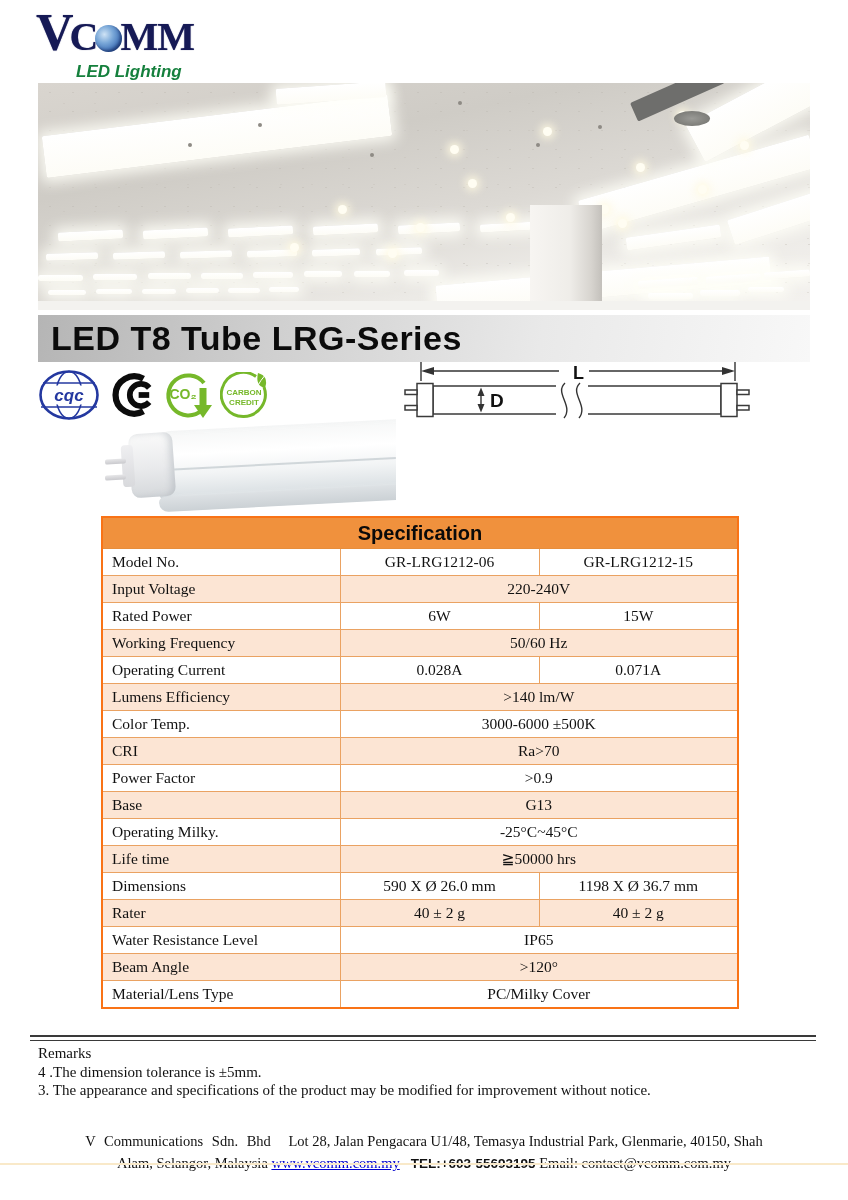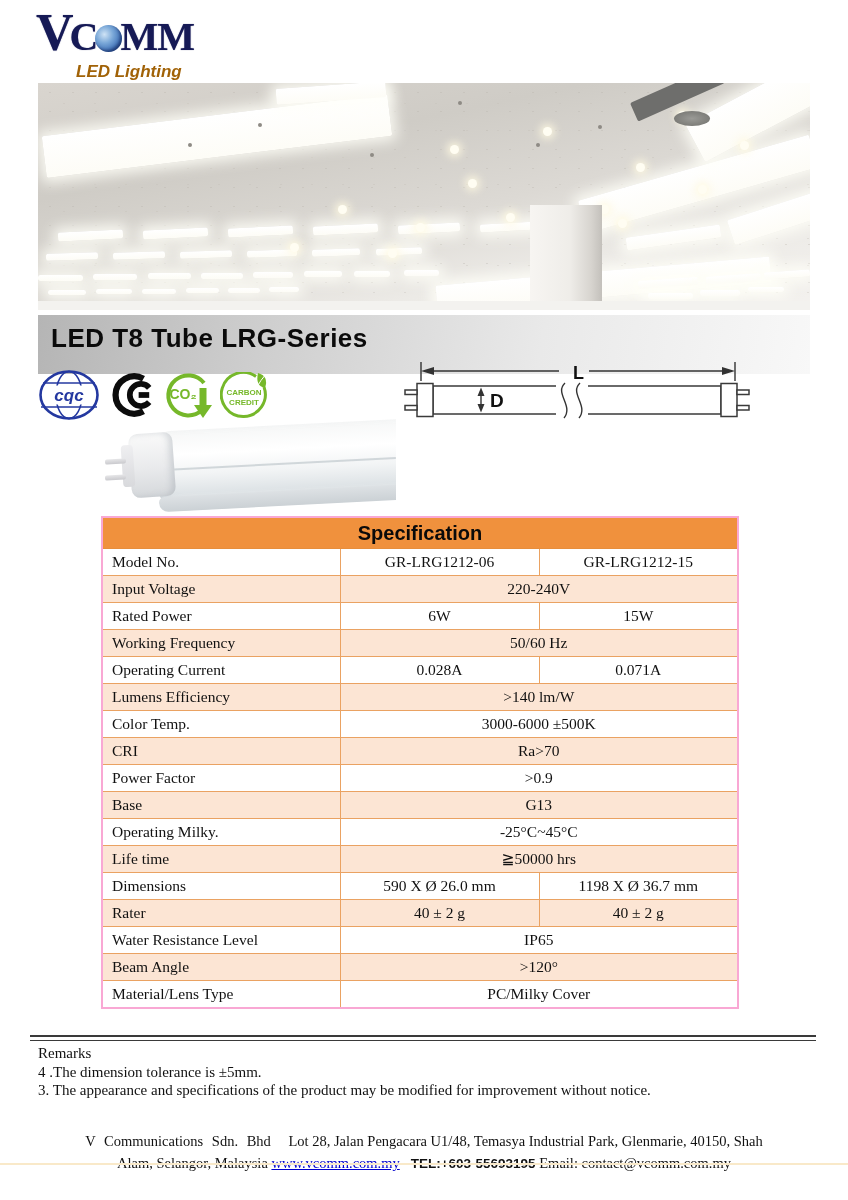--- a/index.html
+++ b/index.html
@@ -11,42 +11,42 @@
   .logo-row{display:flex;align-items:baseline;color:#161a56;
             font-family:"Liberation Serif","DejaVu Serif",serif;font-weight:bold;
             text-shadow:0 0 1px rgba(20,25,90,.6);}
   .logo-v{font-size:52px;line-height:50px;}
   .logo-c{font-size:40px;margin-left:-4px;}
   .logo-globe{width:27px;height:27px;border-radius:50%;align-self:center;margin:8px -2px 0 -3px;
           background:radial-gradient(circle at 35% 35%,#cfe3f5 0%,#7aa8d8 35%,#3c6eb5 70%,#24437c 100%);
           box-shadow:inset -2px -2px 3px rgba(0,0,40,.4);}
   .logo-mm{font-size:40px;letter-spacing:-1px;}
   .logo-tagline{margin:2px 0 0 40px;font-family:"Liberation Sans","DejaVu Sans",sans-serif;
-          font-style:italic;font-weight:bold;font-size:17px;color:#a16207;}
+          font-style:italic;font-weight:bold;font-size:17px;color:#15803d;}
 
   
   .photo{position:absolute;left:38px;top:83px;width:772px;height:227px;overflow:hidden;
          background:linear-gradient(168deg,#d9d5cf 0%,#cfccc6 30%,#dcd9d4 55%,#eceae6 75%,#f4f2ef 100%);}
   .photo .speckle{position:absolute;inset:0;opacity:.35;
      background-image:radial-gradient(#b9b4ac 1px,transparent 1px),radial-gradient(#c4bfb7 1px,transparent 1px);
      background-size:23px 19px,31px 27px;background-position:0 0,11px 7px;}
   .bar{position:absolute;background:linear-gradient(#ffffff,#fdfcf6);border-radius:2px;
        box-shadow:0 0 14px 5px rgba(255,255,248,.85);}
   .dot{position:absolute;width:9px;height:9px;border-radius:50%;background:#fffdf2;
        box-shadow:0 0 8px 3px rgba(255,250,225,.9);}
   .speck{position:absolute;width:4px;height:4px;border-radius:50%;background:#8e8b85;}
   .vent{position:absolute;background:#6e6e6c;border-radius:2px;}
   .speaker{position:absolute;border-radius:50%;background:radial-gradient(#9a9a96,#70706c);}
   .column{position:absolute;background:linear-gradient(to right,#f7f5f2 0%,#efede9 55%,#d7d4cf 85%,#c3c0bb 100%);}
   .floorstrip{position:absolute;background:#f3f2ef;}
 
   
-  .title-bar{position:absolute;left:38px;top:315px;width:772px;height:59px;
+  .title-bar{position:absolute;left:38px;top:315px;width:772px;height:47px;
       background:linear-gradient(100deg,#b5b5b5 0%,#cfcfcf 30%,#e9e9e9 65%,#f8f8f8 100%);
-      font-family:"Liberation Sans","DejaVu Sans",sans-serif;font-weight:bold;font-size:26px;
+      font-family:"Liberation Sans","DejaVu Sans",sans-serif;font-weight:bold;font-size:34px;
       line-height:47px;padding-left:13px;box-sizing:border-box;color:#0b0b0b;letter-spacing:.5px;}
 
   
   .certs{position:absolute;left:38px;top:369px;width:240px;height:54px;}
   .certs svg{position:absolute;top:0;}
 
   
   .tube-img{position:absolute;left:104px;top:417px;width:292px;height:99px;overflow:hidden;}
   .tube-body{position:absolute;left:52px;top:8px;width:260px;height:80px;transform:rotate(-3deg);
       border-radius:16px 0 0 26px;
@@ -71,21 +71,21 @@
       table-layout:fixed;font-size:16px;text-align:center;}
   .module-table th,.module-table td{border:1px solid #2b2b2b;font-weight:normal;}
   .module-table th{height:30px;}
   .module-table td{height:28px;}
   .module-table tbody tr:first-child td{border-bottom:none;}
   .module-table tbody tr:last-child td{border-top:none;}
   .module-col-a{width:128px;} .module-col-b{width:180px;}
 
   
   .spec-table{position:absolute;left:101px;top:516px;width:636px;border-collapse:collapse;
-      table-layout:fixed;font-size:15.5px;border:2px solid #f9a8d4;}
+      table-layout:fixed;font-size:15.5px;border:2px solid #f97316;}
   .spec-table th.spec-head{background:#f0913d;border:1px solid #e78e3c;height:28px;
       font-family:"Liberation Sans","DejaVu Sans",sans-serif;font-weight:bold;font-size:20px;color:#0a0a0a;}
   .spec-table td{border:1px solid #eaa262;height:26px;padding:0;}
   .spec-table td.lbl{padding-left:9px;}
   .spec-table td.val{text-align:center;}
   .spec-table tbody tr:nth-child(odd){background:#ffffff;}
   .spec-table tbody tr:nth-child(even){background:#fce5d4;}
   .col-label{width:238px;} .col-v1{width:199px;} .col-v2{width:199px;}
 
   

